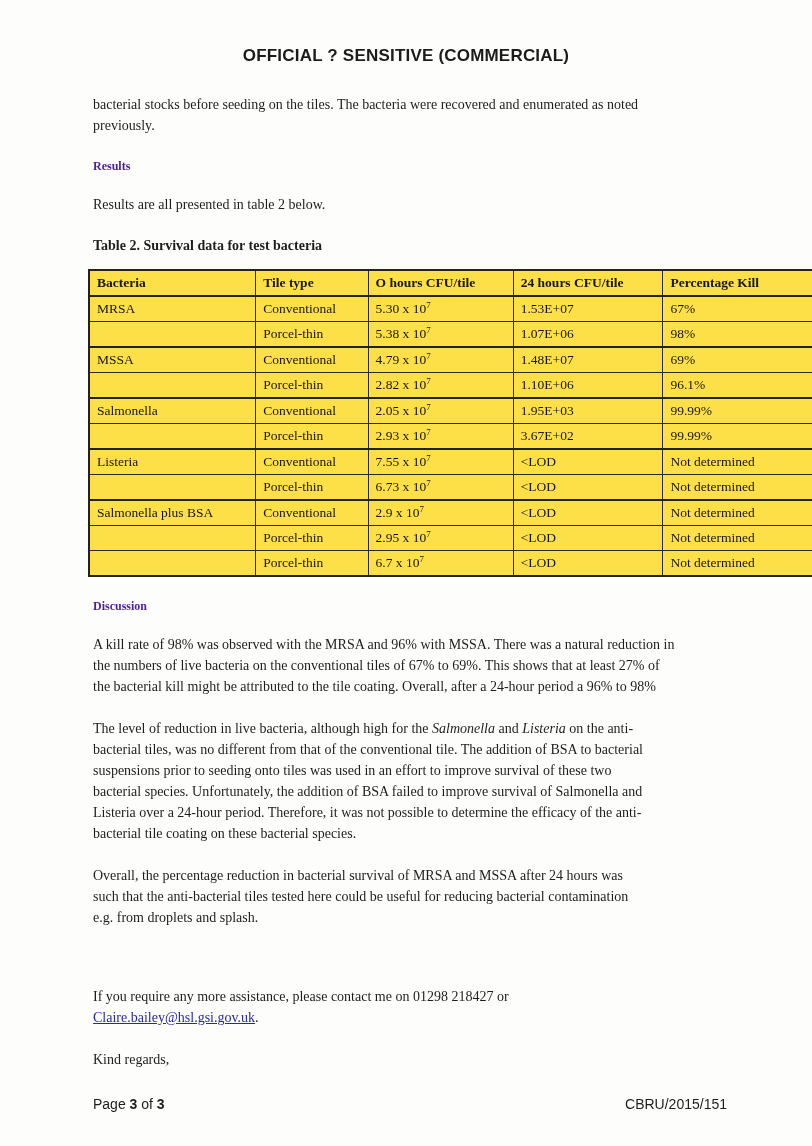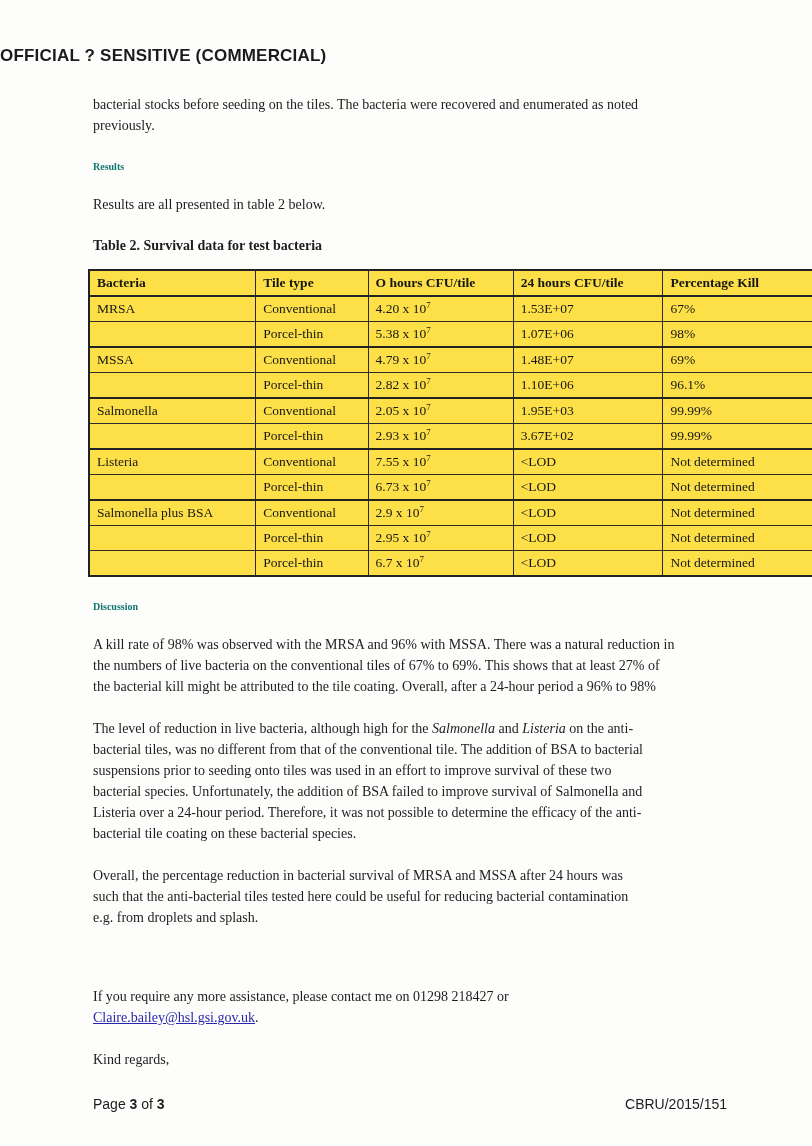--- a/index.html
+++ b/index.html
@@ -11,28 +11,29 @@
     -webkit-font-smoothing:antialiased;
   }
   .page{
     position:relative;
     width:812px;height:1146px;
     background:#fdfdfc;
     overflow:hidden;
   }
   .doc-title{
     position:absolute;top:46px;left:0;right:0;
+    text-align:center;
     font-size:17px;font-weight:600;letter-spacing:.2px;color:#1b1b1b;
   }
   .content{
     position:absolute;top:94px;left:93px;width:634px;
     font-size:14px;line-height:21px;color:#1d1d1d;font-family:Liberation Serif, serif;
   }
   .para{margin:0 0 0 0;}
-  .heading{font-weight:700;font-size:10px;color:#0f766e;}
+  .heading{font-weight:700;font-size:12px;color:#4c1d95;}
   .caption{font-weight:700;margin-top:20px;}
   table.results{
     border-collapse:collapse;
     margin-top:13px;margin-left:-5px;
     width:728px;
     font-size:13.5px;
     color:#161616;
     background:#fde047;
   }
   table.results th, table.results td{
@@ -95,21 +96,21 @@
           <th>Tile type</th>
           <th>O hours CFU/tile</th>
           <th>24 hours CFU/tile</th>
           <th>Percentage Kill</th>
         </tr>
       </thead>
       <tbody>
         <tr>
           <td>MRSA</td>
           <td>Conventional</td>
-          <td><span>4.20 x 10</span><sup class="exp">7</sup></td>
+          <td><span>5.30 x 10</span><sup class="exp">7</sup></td>
           <td>1.53E+07</td>
           <td>67%</td>
         </tr>
         <tr>
           <td></td>
           <td>Porcel-thin</td>
           <td><span>5.38 x 10</span><sup class="exp">7</sup></td>
           <td>1.07E+06</td>
           <td>98%</td>
         </tr>

